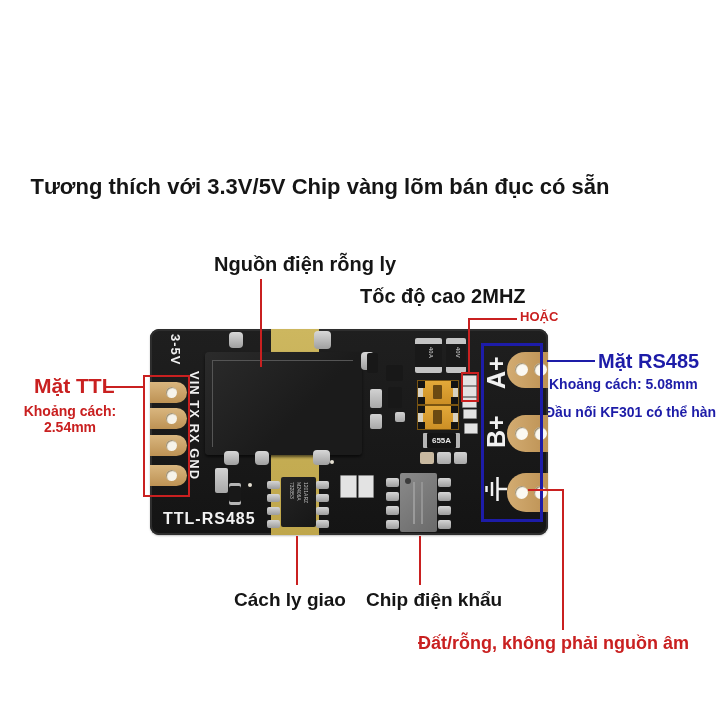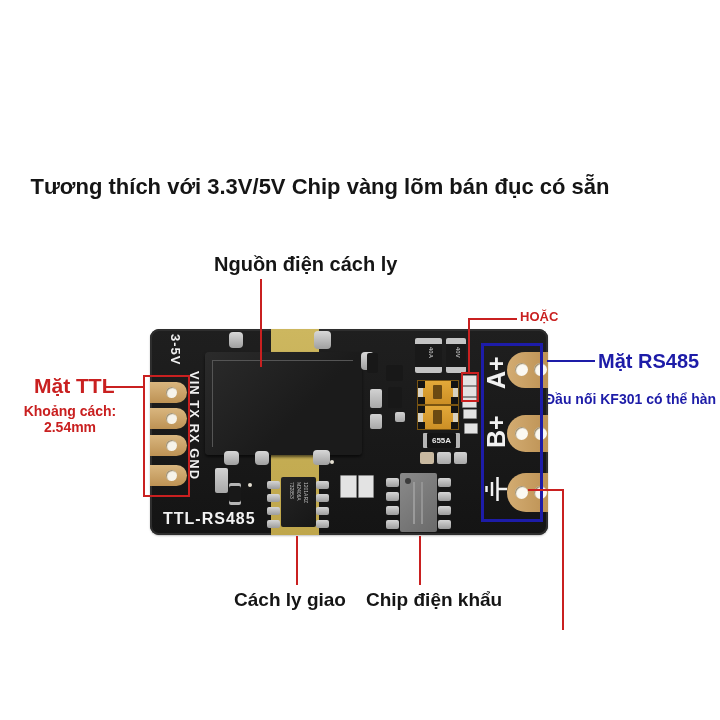--- a/index.html
+++ b/index.html
@@ -53,33 +53,36 @@
         box-shadow:inset 4px 0 0 #b5b5b5, inset -4px 0 0 #b5b5b5;color:#e8e8e8;
         font-size:8px;font-weight:bold;text-align:center;line-height:15px;border-radius:1px;}
 </style>
 </head>
 <body>
 
 <div class="canvas">
 
   <div class="abs ttl" style="left:0;top:150px;width:640px;text-align:center;font-size:22px;margin-top:24px;">Tương thích với 3.3V/5V Chip vàng lõm bán đục có sẵn</div>
 
-  <div class="abs ttl" style="left:214px;top:253px;font-size:20px;">Nguồn điện cách ly</div>
+  <div class="abs ttl" style="left:214px;top:253px;font-size:20px;">Nguồn điện rỗng ly</div>
+  <div class="abs ttl" style="left:360px;top:285px;font-size:20px;">Tốc độ cao 2MHZ</div>
   <div class="abs ttl red" style="left:520px;top:309px;font-size:13px;">HOẶC</div>
 
   <div class="abs ttl red" style="left:34px;top:374px;font-size:21px;">Mặt TTL</div>
   <div class="abs ttl red" style="left:0;top:403px;width:140px;text-align:center;font-size:14px;">Khoảng cách: 2.54mm</div>
 
   <div class="abs ttl blue" style="left:598px;top:350px;font-size:20px;">Mặt RS485</div>
-  <div class="abs ttl blue" style="left:545px;top:391px;font-size:14px;">Đầu nối KF301 có thể hàn</div>
+  <div class="abs ttl blue" style="left:549px;top:376px;font-size:14px;">Khoảng cách: 5.08mm</div>
+  <div class="abs ttl blue" style="left:545px;top:404px;font-size:14px;">Đầu nối KF301 có thể hàn</div>
 
   <div class="abs ttl" style="left:220px;top:589px;width:140px;text-align:center;font-size:19px;">
     <div>Cách ly giao</div>
   </div>
   <div class="abs ttl" style="left:366px;top:589px;font-size:19px;">Chip điện khẩu</div>
+  <div class="abs ttl red" style="left:418px;top:633px;font-size:18px;">Đất/rỗng, không phải nguồn âm</div>
 
   <div class="board">
     <div class="ystrip"></div>
 
     <div class="xfmr">
       <div class="xfmr-line"></div>
     </div>
 
     <div class="blob" style="left:79px;top:3px;width:14px;height:16px;"></div>
     <div class="blob" style="left:164px;top:2px;width:17px;height:18px;"></div>

